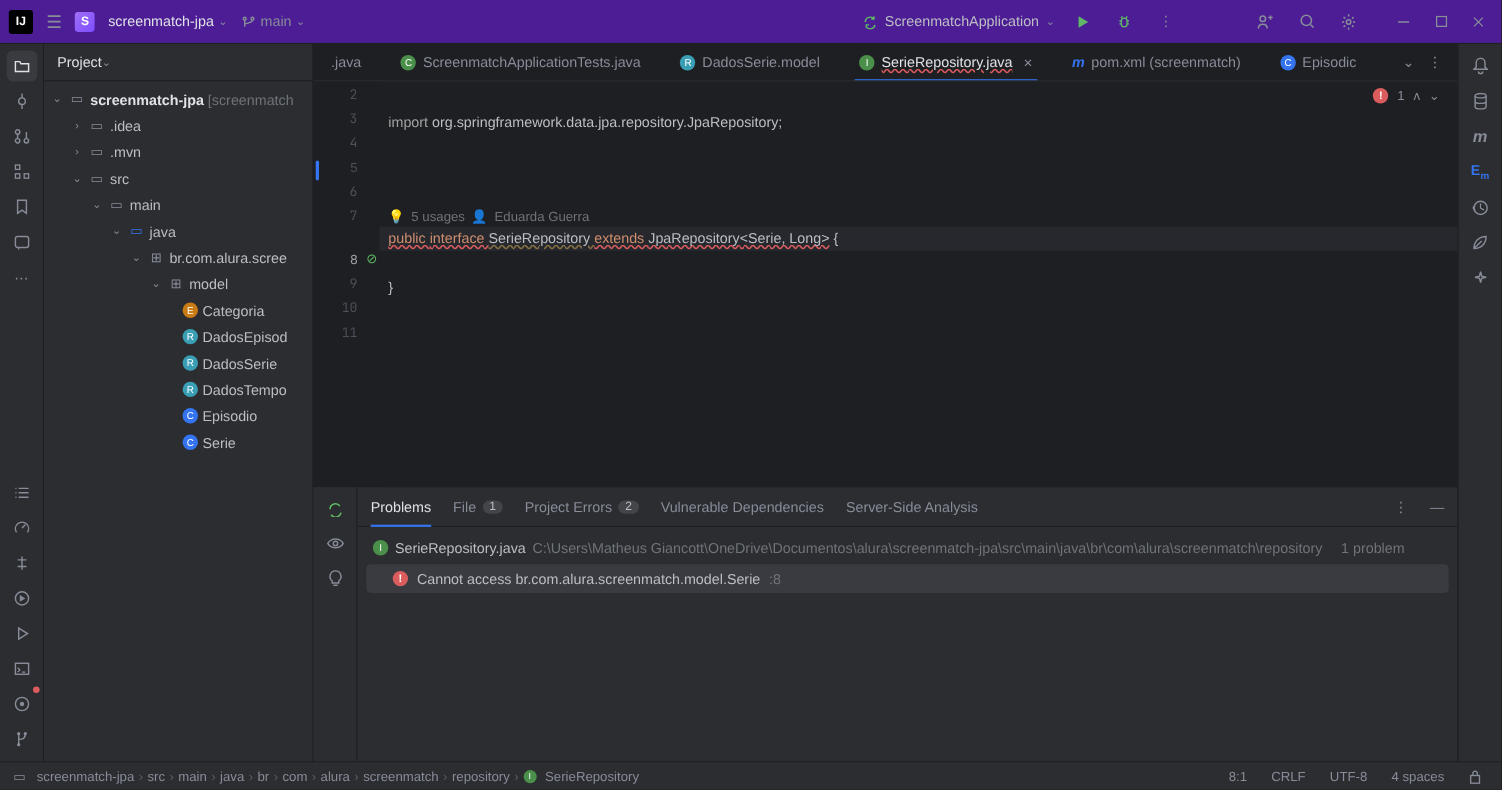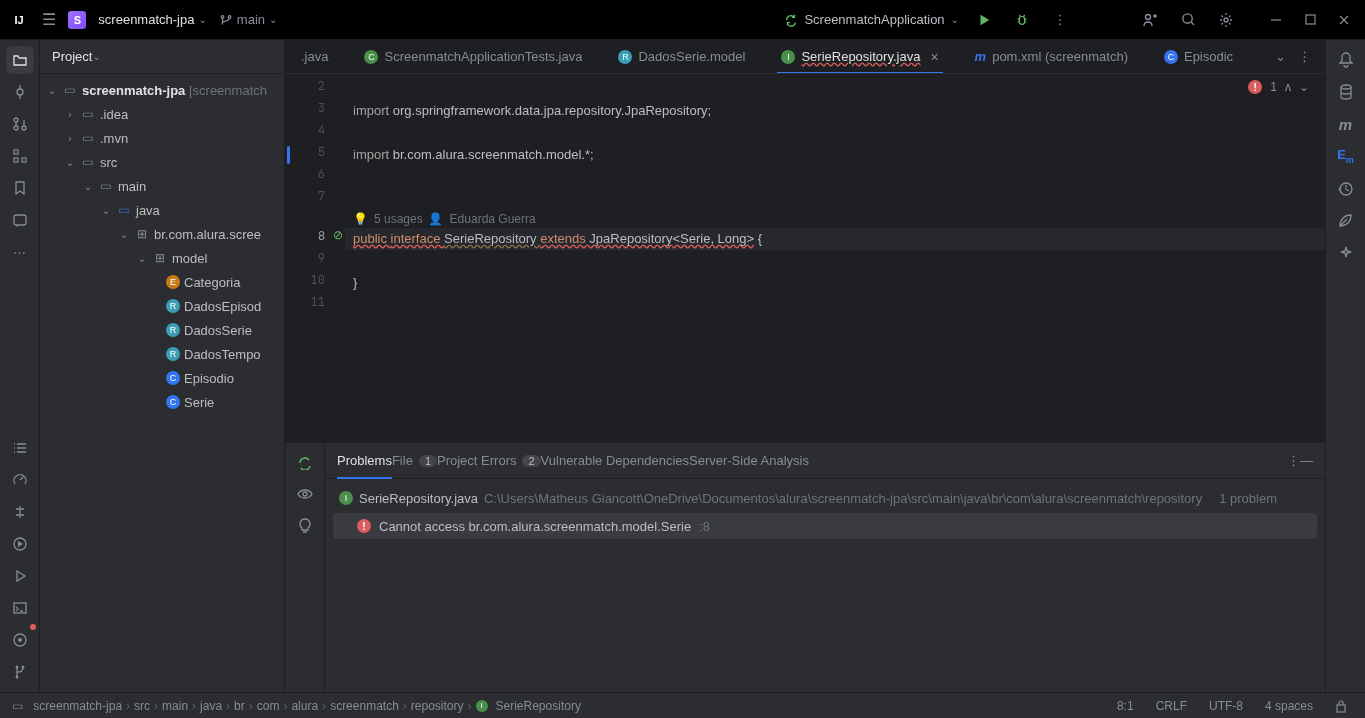--- a/index.html
+++ b/index.html
@@ -1,17 +1,17 @@
 <!DOCTYPE html>
 <html><head>
 <meta charset="utf-8">
 <style>
 * { margin:0; padding:0; box-sizing:border-box; font-family: -apple-system, "Segoe UI", sans-serif; }
 body { background:#1e1f22; color:#bcbec4; font-size:13px; overflow:hidden; width:1365px; height:718px; position:relative; }
-.titlebar { height:40px; background:#000000; display:flex; align-items:center; padding:16px 8px; gap:12px; border-bottom:1px solid #1e1f22; }
+.titlebar { height:40px; background:#4c1d95; display:flex; align-items:center; padding:16px 8px; gap:12px; border-bottom:1px solid #1e1f22; }
 .titlebar .ij-logo { width:22px; height:22px; background:#000; display:flex; align-items:center; justify-content:center; color:#fff; font-weight:bold; font-size:11px; border-radius:3px; }
 .titlebar .hamburger { color:#878c98; cursor:pointer; font-size:16px; }
 .titlebar .proj-badge { width:18px; height:18px; background:linear-gradient(135deg,#a170f7,#7c4dff); border-radius:3px; display:flex; align-items:center; justify-content:center; color:#fff; font-weight:bold; font-size:11px; }
 .titlebar .proj-name { color:#dfe1e5; display:flex; align-items:center; gap:4px; }
 .titlebar .branch { color:#878c98; display:flex; align-items:center; gap:4px; }
 .titlebar .spacer { flex:1; }
 .titlebar .run-cfg { color:#bcbec4; display:flex; align-items:center; gap:6px; }
 .titlebar .icon-btn { width:26px; height:26px; display:flex; align-items:center; justify-content:center; color:#878c98; cursor:pointer; border-radius:4px; }
 .titlebar .win-controls { display:flex; gap:8px; margin-left:12px; }
 .chev { font-size:10px; color:#878c98; }
@@ -61,21 +61,21 @@
 .code .err-indicator { position:absolute; top:6px; right:16px; display:flex; align-items:center; gap:8px; font-size:12px; color:#878c98; }
 .err-indicator .err-dot { width:14px; height:14px; border-radius:50%; background:#db5c5c; color:#fff; font-size:10px; display:flex; align-items:center; justify-content:center; font-weight:bold; }
 
 .right-rail { width:40px; background:#2b2d30; display:flex; flex-direction:column; align-items:center; padding:6px 0; gap:4px; border-left:1px solid #1e1f22; }
 .right-rail .rail-btn { width:28px; height:28px; display:flex; align-items:center; justify-content:center; color:#878c98; border-radius:6px; cursor:pointer; }
 
 .problems-panel { height:250px; background:#2b2d30; border-top:1px solid #1e1f22; display:flex; }
 .problems-panel .prob-rail { width:40px; display:flex; flex-direction:column; align-items:center; padding:6px 0; gap:6px; border-right:1px solid #1e1f22; background:#2b2d30; }
 .problems-panel .prob-rail .pr-btn { width:26px; height:26px; display:flex; align-items:center; justify-content:center; color:#878c98; cursor:pointer; }
 .problems-panel .prob-body { flex:1; display:flex; flex-direction:column; }
-.prob-tabs { height:36px; display:flex; align-items:center; padding:0 12px; border-bottom:1px solid #1e1f22; font-size:13px; }
+.prob-tabs { height:36px; display:flex; align-items:center; padding:0 12px; gap:20px; border-bottom:1px solid #1e1f22; font-size:13px; }
 .prob-tabs .ptab { color:#878c98; cursor:pointer; position:relative; height:36px; display:flex; align-items:center; gap:6px; }
 .prob-tabs .ptab.active { color:#dfe1e5; }
 .prob-tabs .ptab.active::after { content:""; position:absolute; bottom:0; left:0; right:0; height:2px; background:#3574f0; }
 .prob-tabs .ptab .badge { background:#43454a; color:#bcbec4; border-radius:8px; padding:0 6px; font-size:11px; }
 .prob-tabs .ptab-spacer { flex:1; }
 .prob-list { flex:1; padding:6px 8px; font-size:13px; }
 .prob-file-row { display:flex; align-items:center; gap:6px; height:26px; padding:0 6px; color:#bcbec4; }
 .prob-file-row .ppath { color:#6f737a; }
 .prob-err-row { display:flex; align-items:center; gap:8px; height:26px; padding:0 6px 0 24px; background:#393b40; border-radius:4px; margin-top:2px; }
 .prob-err-row .perr-ic { width:14px; height:14px; border-radius:50%; background:#db5c5c; color:#fff; font-size:10px; display:flex; align-items:center; justify-content:center; font-weight:bold; }
@@ -379,21 +379,20 @@
       <div class="code">
         <div class="err-indicator">
           <span class="err-dot">!</span>
           <span>1</span>
           <span style="cursor:pointer">ᴧ</span>
           <span style="cursor:pointer">⌄</span>
         </div>
         <div class="code-line"></div>
         <div class="code-line"><span class="k-imp">import</span> <span class="k-pkg">org.springframework.data.jpa.repository.JpaRepository;</span></div>
         <div class="code-line"></div>
-        <div class="code-line"><span class="k-imp">import</span> <span class="k-pkg"><span>br.com.alura.screenmatch.model</span></span><span>.*;</span></div>
         <div class="code-line"></div>
         <div class="code-line"></div>
         <div class="hint">
             <span class="bulb">💡</span>
             <span>5 usages</span>
             <span class="author-ic">👤</span>
             <span>Eduarda Guerra</span>
           </div>
         <div class="code-line active-line"><span class="k-key squiggle-red">public </span><span class="k-key squiggle-red">interface </span><span class="squiggle-warn">SerieRepository </span><span class="k-key squiggle-red">extends </span><span class="squiggle-red">JpaRepository</span><span class="squiggle-red">&lt;Serie, Long&gt;</span><span> {</span></div>
         <div class="code-line"></div>

